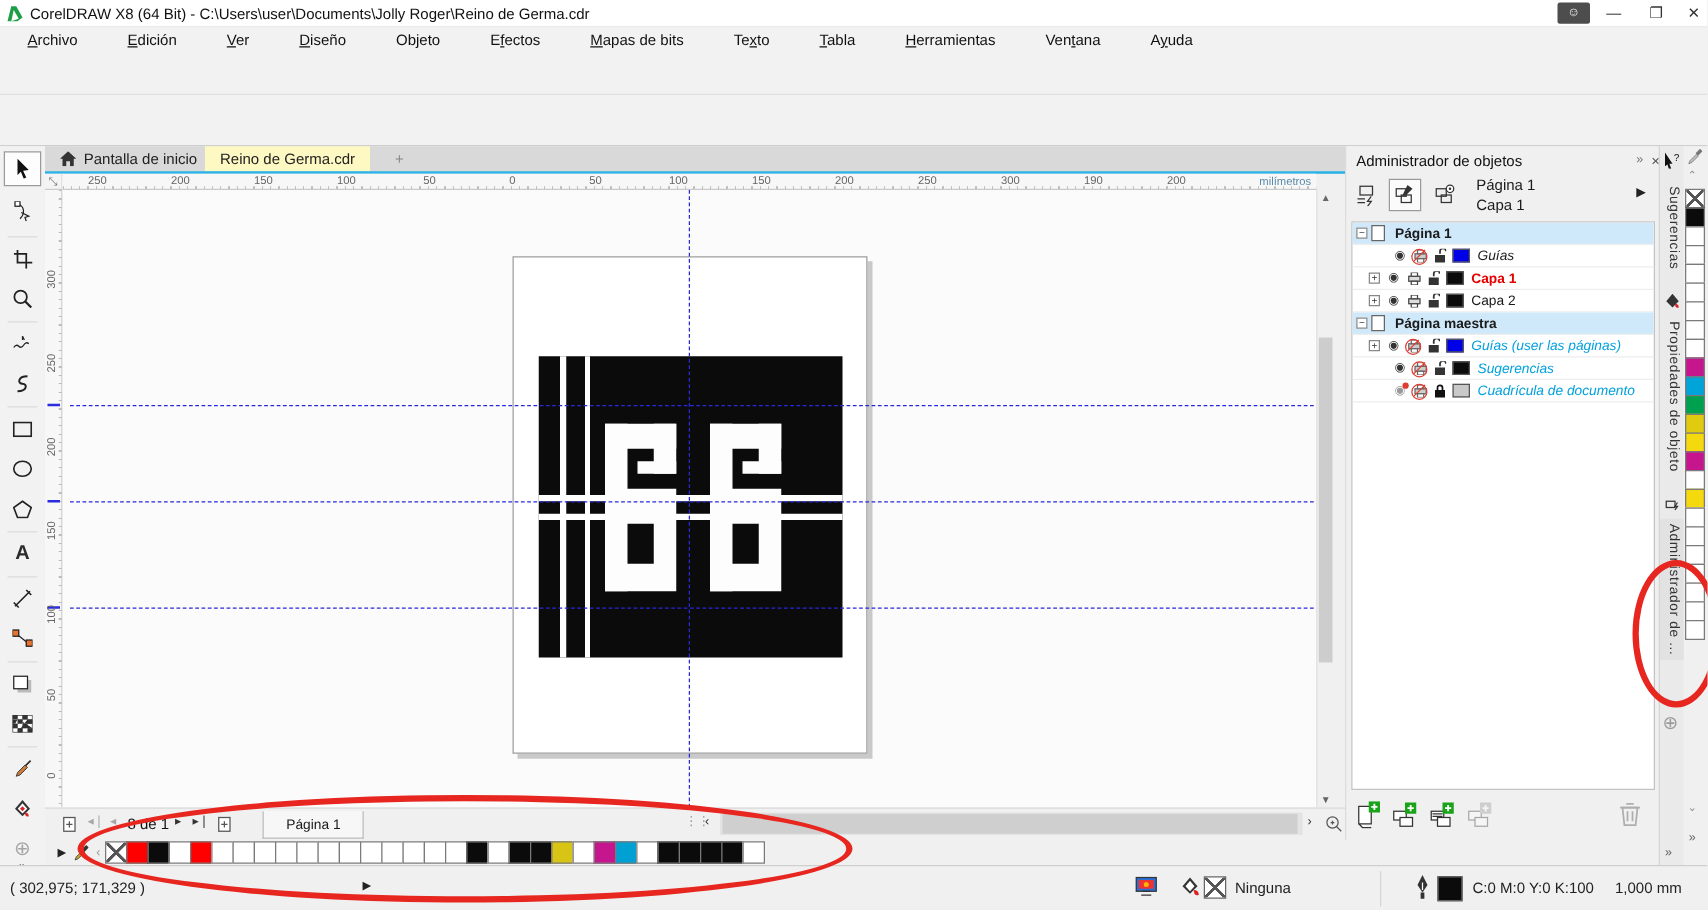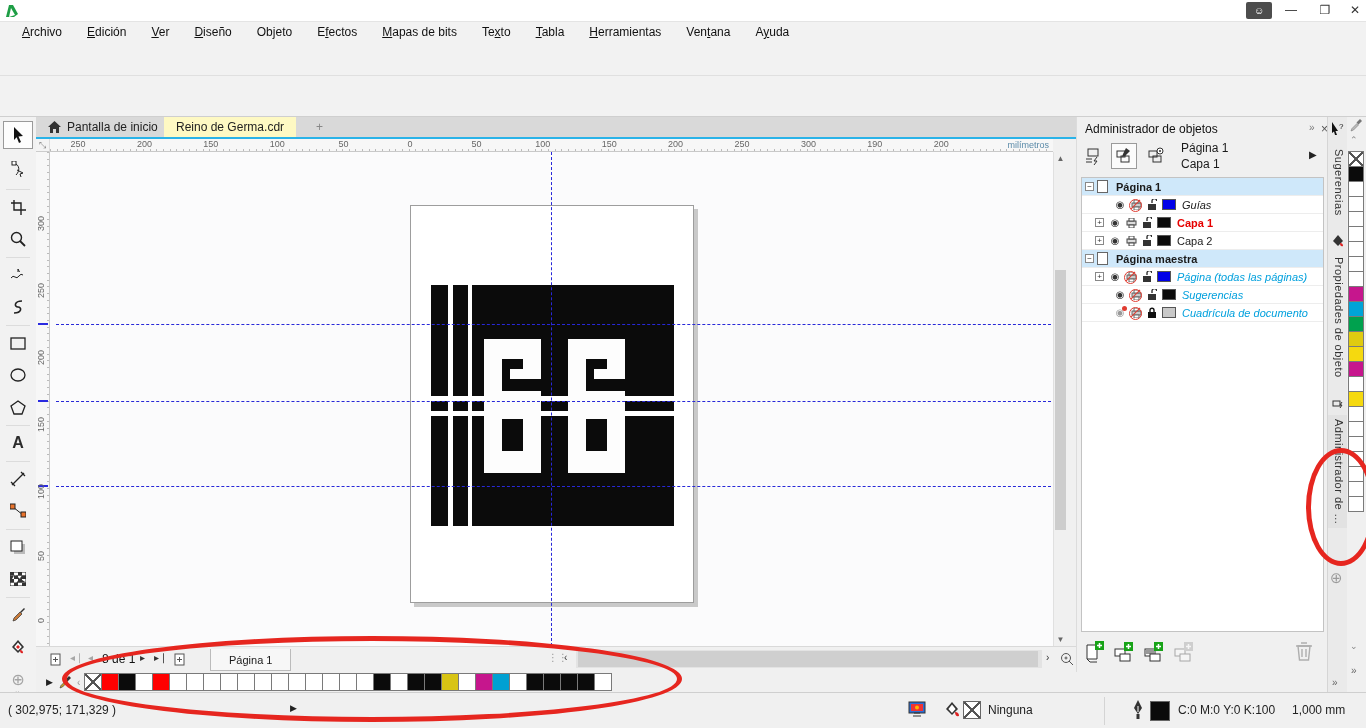--- a/index.html
+++ b/index.html
@@ -7,21 +7,21 @@
   body { position:relative; font-family:"Liberation Sans","DejaVu Sans",sans-serif; font-size:12px; background:#f0f0f0; color:#1a1a1a; }
   .abs { position:absolute; }
 
   
   #titlebar { left:0; top:0; width:1366px; height:22px; background:#fff; border-bottom:1px solid #e4e4e4; }
   #title-text { left:24px; top:4px; font-size:12px; color:#111; white-space:nowrap; }
   .winbtn { top:0; width:30px; height:21px; text-align:center; line-height:21px; font-size:12px; color:#333; }
   #user-chip { left:1246px; top:2px; width:26px; height:17px; background:#4d4d4d; color:#fff; font-size:10px; text-align:center; line-height:17px; border-radius:2px; }
 
   
-  #menubar { left:0; top:22px; width:1366px; height:20px; background:#f2f2f2; display:flex; align-items:center; padding-left:10px; gap:1px; }
+  #menubar { left:0; top:22px; width:1366px; height:20px; background:#f2f2f2; display:flex; align-items:center; padding-left:10px; gap:16px; }
   .menu-item { padding:2px 12px; color:#111; }
   .menu-item u { text-decoration:underline; }
 
   
   #toolbar { left:0; top:42px; width:1366px; height:34px; background:#f2f2f2; border-bottom:1px solid #e0e0e0; }
   #propbar { left:0; top:76px; width:1366px; height:41px; background:#f2f2f2; border-bottom:1px solid #cfcfcf; }
   .tbi { top:48px; height:22px; display:flex; align-items:center; justify-content:center; color:#333; }
   .tsep { top:48px; width:1px; height:22px; background:#d8d8d8; }
   .gray { opacity:.38; }
   .combo { background:#fff; border:1px solid #abadb3; display:flex; align-items:center; justify-content:space-between; padding:0 4px; font-size:12px; }
@@ -114,20 +114,21 @@
   .redmark { border:5px solid #e6261f; border-radius:50%; pointer-events:none; z-index:99; }
 </style>
 </head>
 <body>
 
 <div class="abs" id="titlebar">
   <svg class="abs" style="left:5px;top:4px" width="14" height="14" viewBox="0 0 14 14">
       <path d="M1 13 L4 1 L8 1 L13 10 L9 13 Z" fill="#1e9e45"></path>
       <path d="M4 13 L6 4 L10 11 Z" fill="#fff"></path>
     </svg>
+  <span class="abs" id="title-text">CorelDRAW X8 (64 Bit) - C:\Users\user\Documents\Jolly Roger\Reino de Germa.cdr</span>
   <div class="abs" id="user-chip">☺</div>
   <div class="abs winbtn" style="left:1276px">—</div>
   <div class="abs winbtn" style="left:1310px">❐</div>
   <div class="abs winbtn" style="left:1340px">✕</div>
 </div>
 
 <div class="abs" id="menubar">
     <span class="menu-item"><u>A</u>rchivo</span>
     <span class="menu-item"><u>E</u>dición</span>
     <span class="menu-item"><u>V</u>er</span>
@@ -788,21 +789,21 @@
             <rect x="3" y="7" width="5" height="3" fill="#fff" stroke="#666"></rect>
           </svg>
         </span>
       <span class="tico">
           <svg width="10" height="12" viewBox="0 0 10 12">
             <rect x="1" y="5" width="8" height="6" fill="#333"></rect>
             <path d="M3 5 V3 a2.4 2.4 0 0 1 4.8 0" fill="none" stroke="#333" stroke-width="1.4" transform="translate(2,-1)"></path>
           </svg>
         </span>
       <span class="lswatch" style="background:#0000e8"></span>
-      <span class="lbl" style="color:#00a0dd;font-style:italic">Página (todas las páginas)</span>
+      <span class="lbl" style="color:#00a0dd;font-style:italic">Guías (user las páginas)</span>
     </div>
 
     <div class="trow">
       <span style="width:30px;flex:none"></span>
       <span class="tico eyeg">◉</span>
       <span class="tico noprint">
           <svg width="11" height="10" viewBox="0 0 11 10">
             <rect x="1" y="3" width="9" height="4" fill="#ccc" stroke="#666"></rect>
             <rect x="3" y="0" width="5" height="3" fill="#fff" stroke="#666"></rect>
             <rect x="3" y="7" width="5" height="3" fill="#fff" stroke="#666"></rect>

